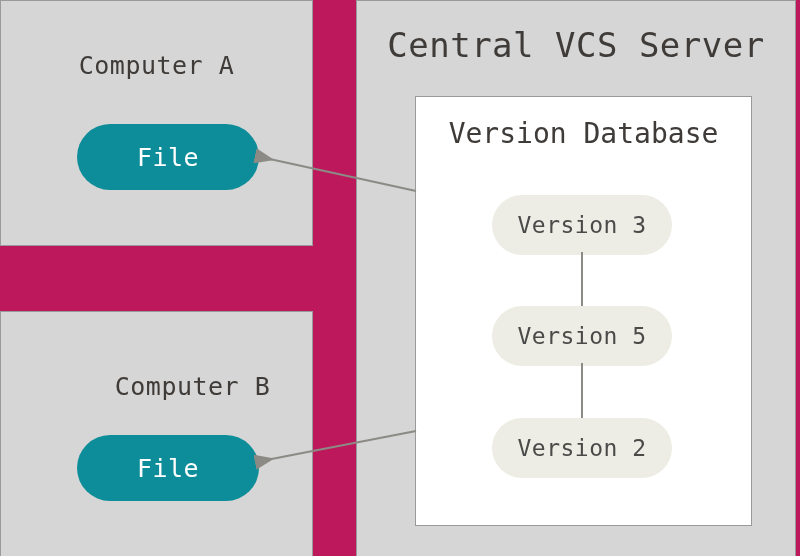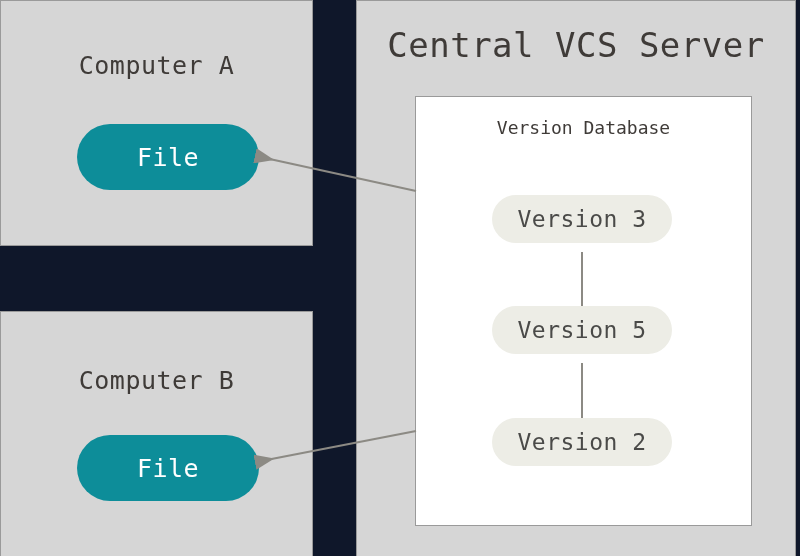--- a/index.html
+++ b/index.html
@@ -4,21 +4,21 @@
 <style>
   html, body {
     margin: 0;
     padding: 0;
     background: #000000;
   }
   #canvas {
     position: relative;
     width: 800px;
     height: 556px;
-    background: #0f172a;
+    background: #be185d;
     overflow: hidden;
     font-family: "DejaVu Sans Mono", "Liberation Mono", monospace;
   }
 
   .panel {
     position: absolute;
     background: #d6d6d6;
     border: 1px solid #9a9a9a;
     box-sizing: border-box;
   }
@@ -31,21 +31,21 @@
     position: absolute;
     left: 0;
     width: 100%;
     text-align: center;
     color: #3f3b38;
     font-size: 25px;
     letter-spacing: 0.5px;
     white-space: nowrap;
   }
   #title-computer-a { top: 50px; }
-  #title-computer-b { top: 54px; }
+  #title-computer-b { top: 60px; padding-left: 36px; }
   #title-server     { top: 24px; font-size: 34px; }
 
   .file-pill {
     position: absolute;
     left: 76px;
     width: 182px;
     height: 66px;
     background: #0d8d99;
     border-radius: 33px;
     color: #ffffff;
@@ -69,29 +69,29 @@
     box-sizing: border-box;
   }
 
   .db-title {
     position: absolute;
     left: 0;
     top: 20px;
     width: 100%;
     text-align: center;
     color: #3f3b38;
-    font-size: 18px;
+    font-size: 28px;
     white-space: nowrap;
   }
 
   .version-pill {
     position: absolute;
     left: 76px;
     width: 180px;
-    height: 48px;
+    height: 60px;
     background: #edede6;
     border-radius: 30px;
     color: #4a4a48;
     font-size: 23px;
     display: flex;
     align-items: center;
     justify-content: center;
     letter-spacing: 0.5px;
   }
   #version-3 { top: 98px; }

